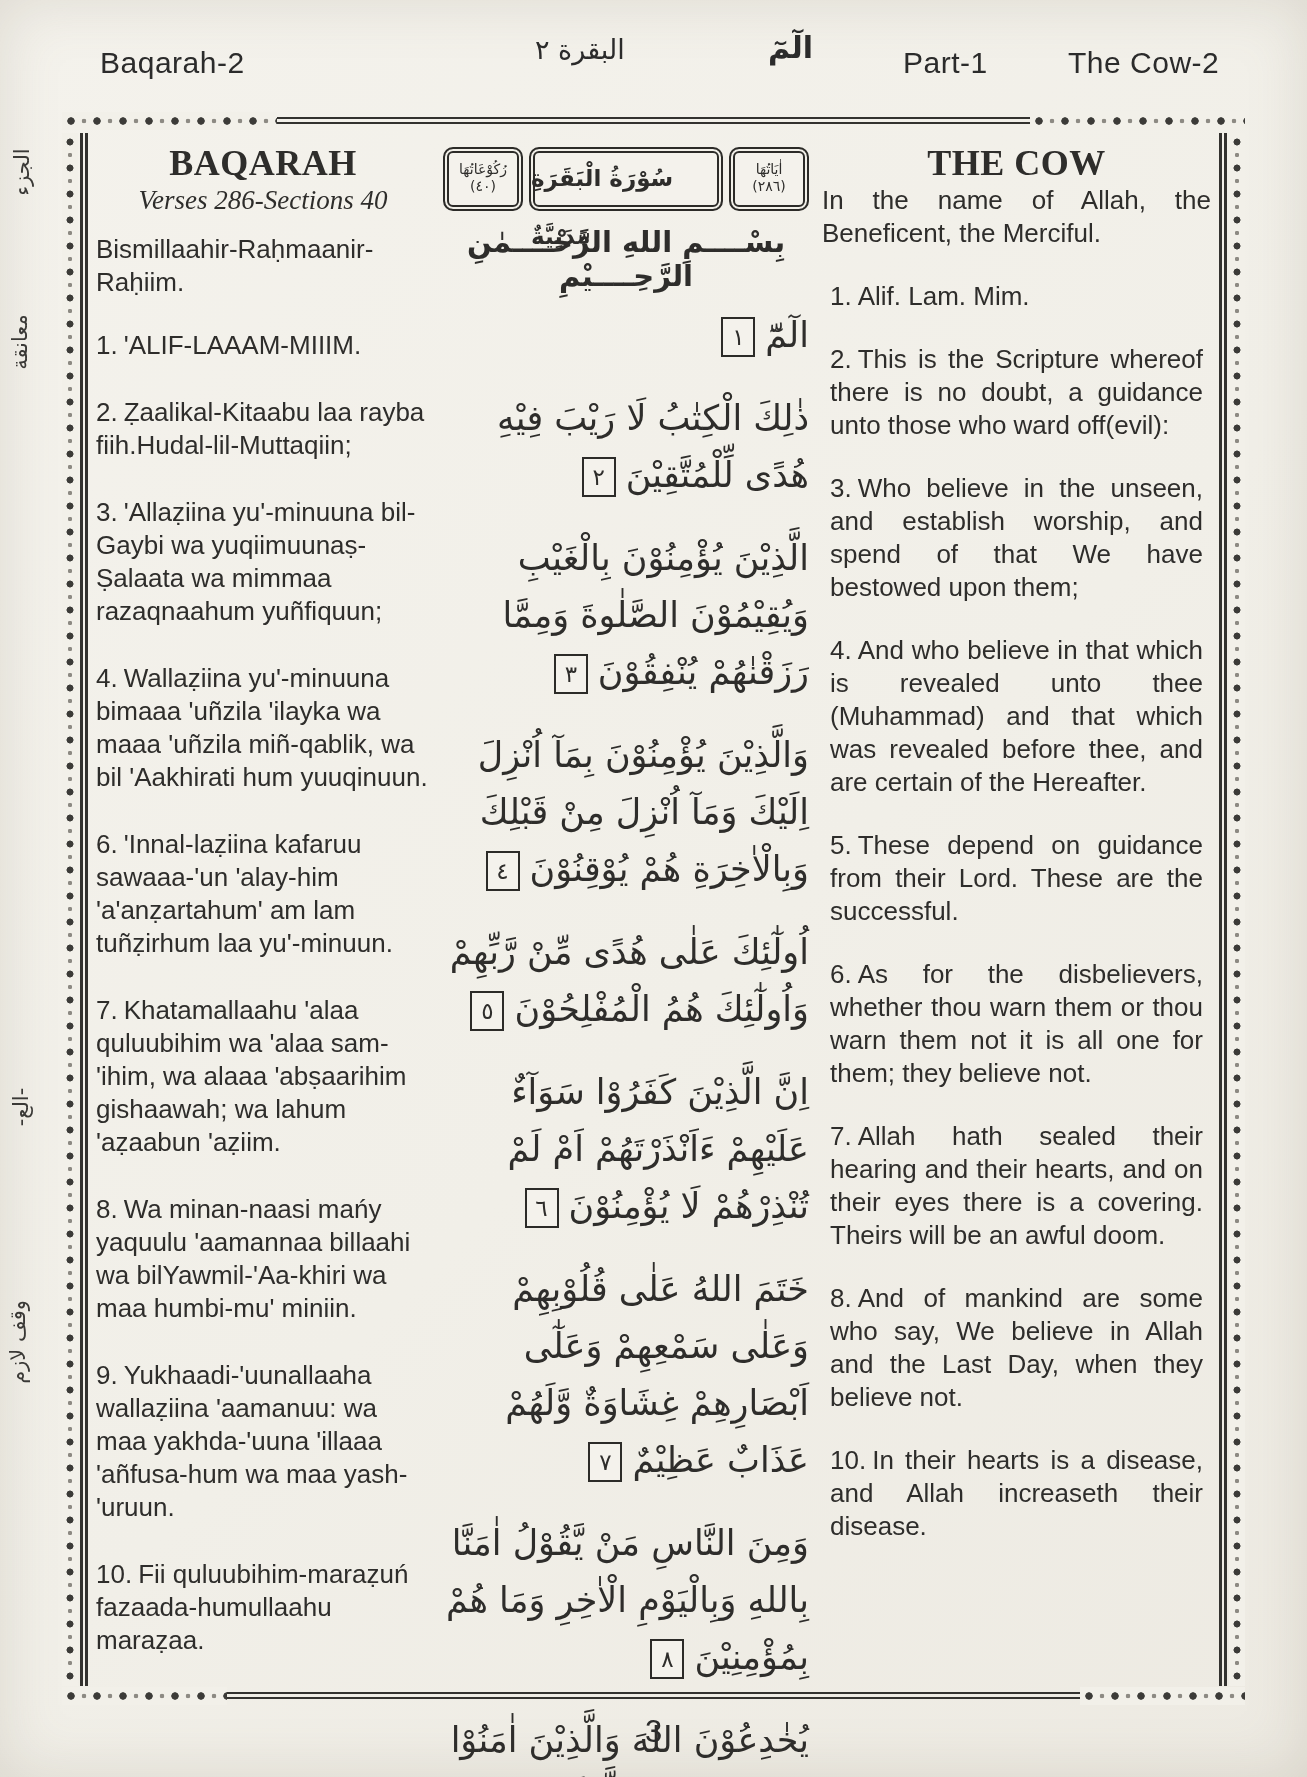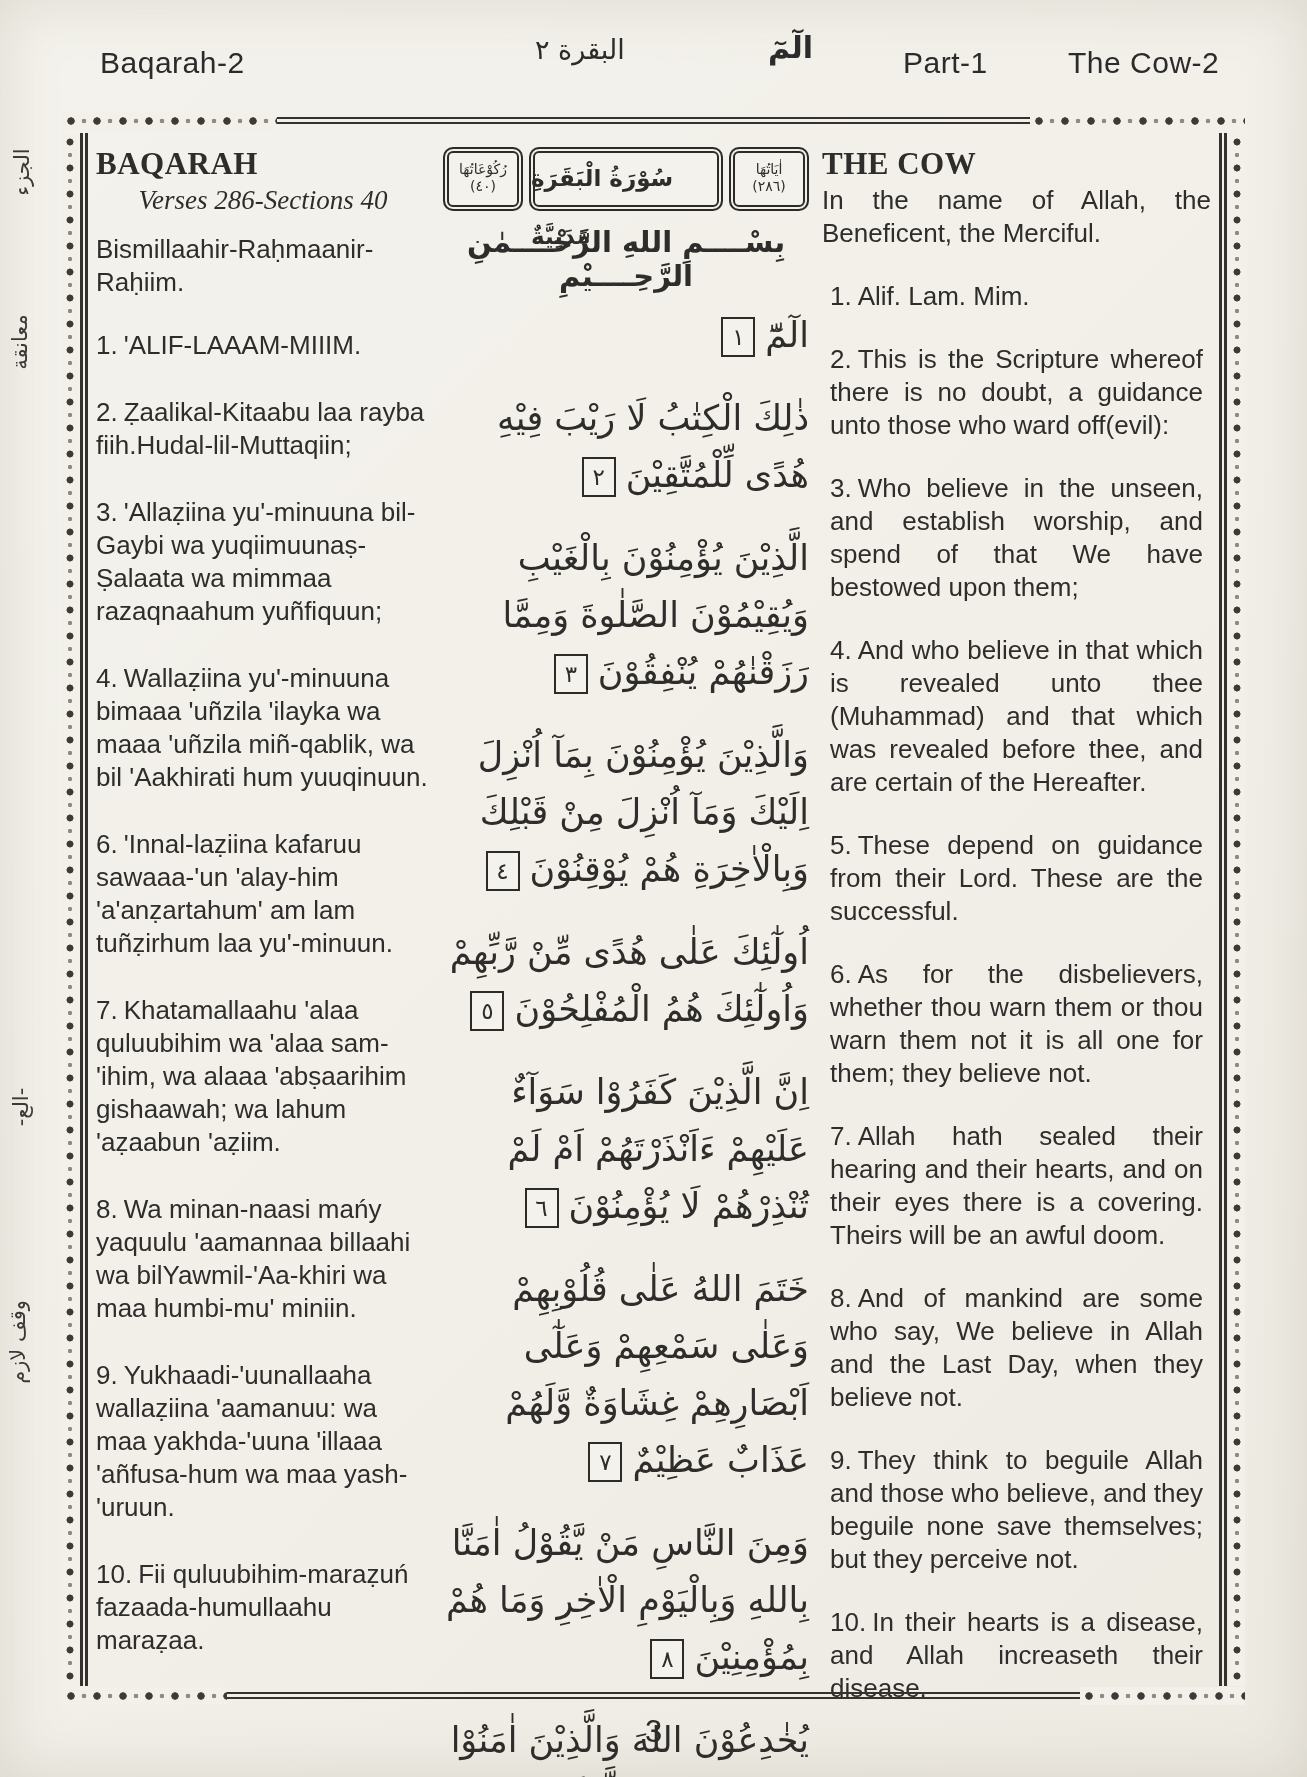--- a/index.html
+++ b/index.html
@@ -43,21 +43,21 @@
   }
   .orn-v.vleft{left:0;} .orn-v.vright{right:0;}
   .dline{position:absolute; top:0; bottom:0; width:0;}
   .dline.dleft{left:18px; border-left:8px double #33322f;}
   .dline.dright{right:18px; border-right:8px double #33322f;}
   
   .cols{position:absolute; left:34px; right:34px; top:12px; bottom:6px; display:flex; gap:13px;}
   .tcol{width:334px; font-size:26px; line-height:33px;}
   .acol{width:366px; direction:rtl; font-family:"DejaVu Sans",sans-serif;}
   .ecol{flex:1; font-size:26px; line-height:33px; text-align:justify;}
-  .col-title{font-family:"Liberation Serif","DejaVu Serif",serif; font-weight:bold; font-size:31px; margin:2px 0 4px; letter-spacing:.5px;}
+  .col-title{font-family:"Liberation Serif","DejaVu Serif",serif; font-weight:bold; font-size:36px; text-align:center; margin:2px 0 4px; letter-spacing:.5px;}
   .col-sub{font-family:"Liberation Serif","DejaVu Serif",serif; font-style:italic; font-size:27px; text-align:center; margin:0 0 16px;}
   .bismillah-latin{margin:0 0 30px;}
   .verse{margin:0 0 34px;}
   .ecol .verse{margin:0 8px 30px;}
   .vnum{margin-right:6px;}
   
   .cartouche{display:flex; gap:6px; align-items:stretch; height:64px; margin:2px 0 12px;}
   .cart-box{border:2px solid #2c2b28; border-radius:10px;
     box-shadow:inset 0 0 0 2px #f2f0e9, inset 0 0 0 4px #2c2b28; background:#f4f2ec;}
   .cart-side{width:76px; text-align:center; font-size:14px; line-height:17px; padding-top:12px;}
@@ -181,21 +181,20 @@
   <p class="verse"><span class="vnum">4.</span><span class="vtext">And who believe in that which is revealed unto thee (Muhammad) and that which was revealed before thee, and are certain of the Hereafter.</span></p>
 
   <p class="verse"><span class="vnum">5.</span><span class="vtext">These depend on guidance from their Lord. These are the successful.</span></p>
 
   <p class="verse"><span class="vnum">6.</span><span class="vtext">As for the disbelievers, whether thou warn them or thou warn them not it is all one for them; they believe not.</span></p>
 
   <p class="verse"><span class="vnum">7.</span><span class="vtext">Allah hath sealed their hearing and their hearts, and on their eyes there is a covering. Theirs will be an awful doom.</span></p>
 
   <p class="verse"><span class="vnum">8.</span><span class="vtext">And of mankind are some who say, We believe in Allah and the Last Day, when they believe not.</span></p>
 
-  <p class="verse"><span class="vnum">9.</span><span class="vtext">They think to beguile Allah and those who believe, and they beguile none save themselves; but they perceive not.</span></p>
 
   <p class="verse"><span class="vnum">10.</span><span class="vtext">In their hearts is a disease, and Allah increaseth their disease.</span></p>
 </div>
       </div>
 
     </div>
   </div>
 
   <div class="rule rule-bottom">
     <div class="orn-h oleft"></div>

